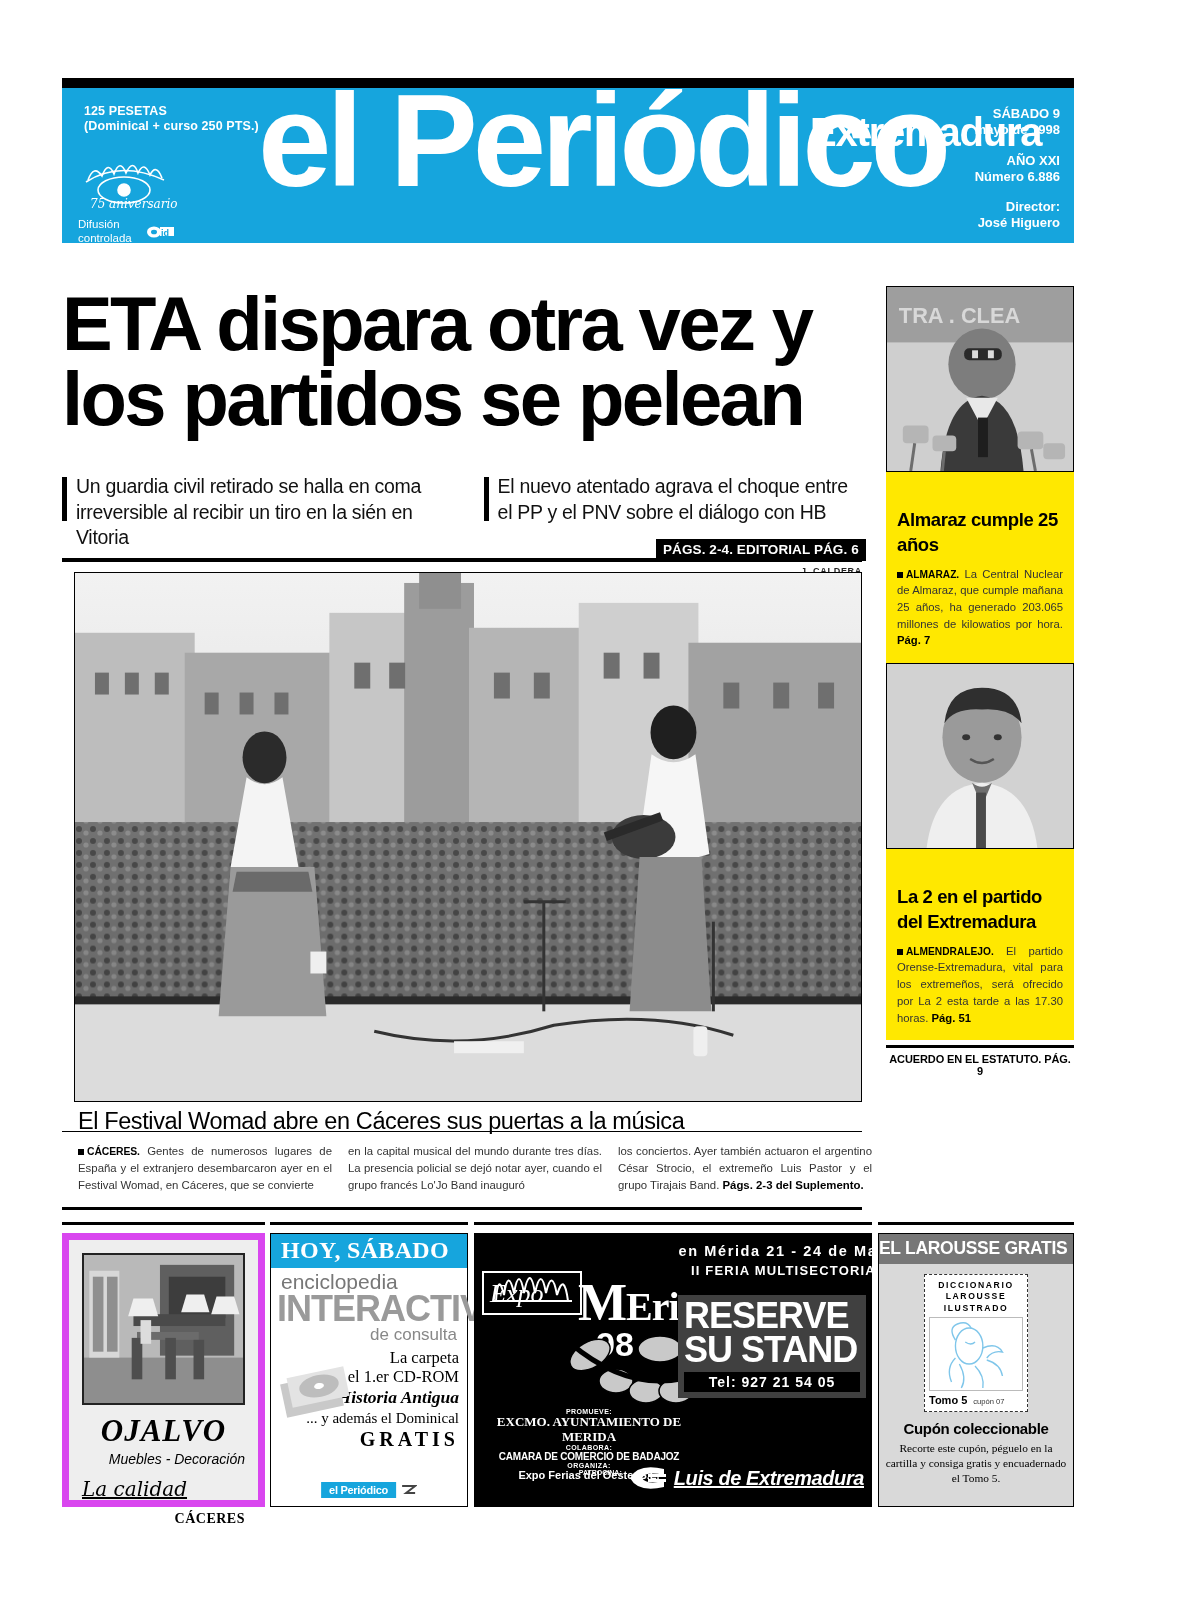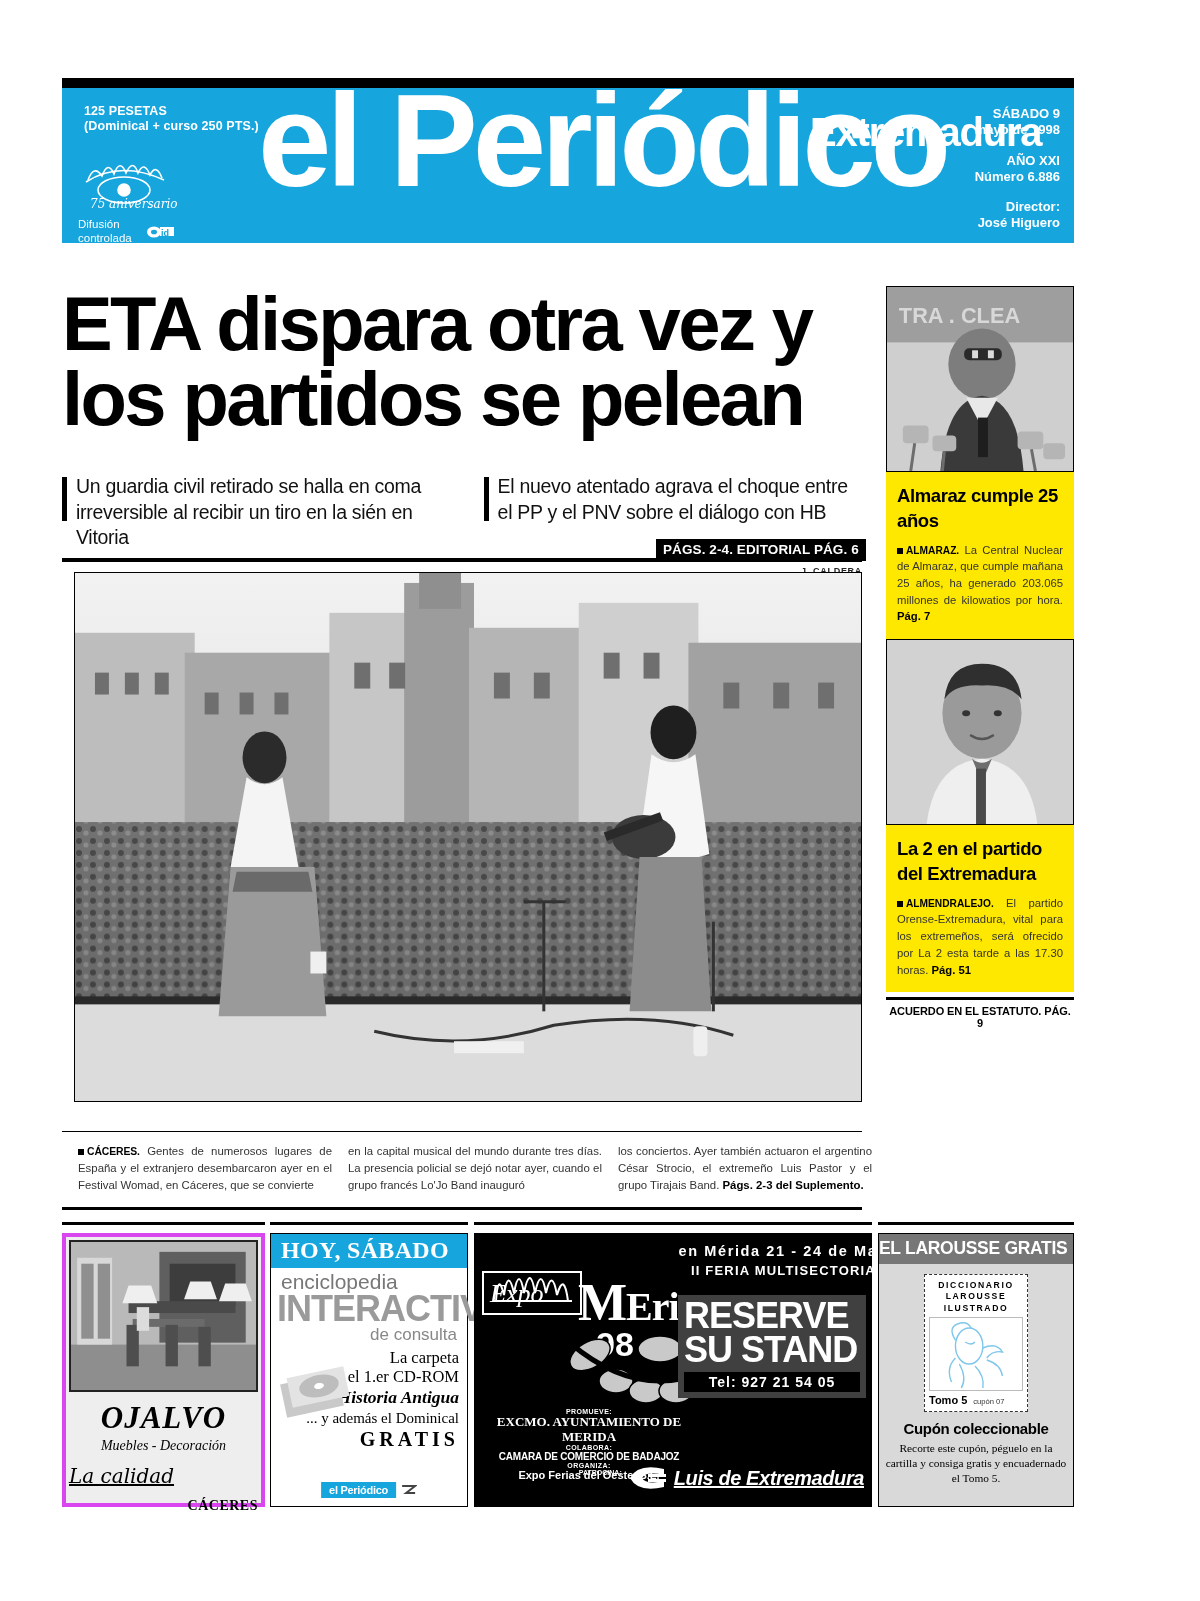--- a/index.html
+++ b/index.html
@@ -115,44 +115,44 @@
 
   
   .sidebar { position:absolute; left:886px; top:286px; width:188px; }
   .sb-photo { width:188px; height:186px; background:#bdbdbd; overflow:hidden; border:1px solid #000;}
   .sb-photo svg { display:block; width:100%; height:100%; }
   .sb-box { padding:12px 11px 14px 11px; }
   .sb-box.yellow { background:#FFE800; }
   .sb-box.blue { background:#CBE8F7; }
   .sb-title {
     font-size:18.5px; font-weight:bold; line-height:1.34; color:#000;
-    letter-spacing:-.4px; margin-bottom:8px;
+    letter-spacing:-.4px; margin-bottom:8px;margin-top:24px;
   }
   .sb-body { font-size:11.3px; line-height:1.48; color:#333; text-align:justify; }
   .sb-body .loc { font-weight:bold; color:#000; font-size:10.2px; }
   .sb-body .sq { display:inline-block; width:6px; height:6px; background:#000; margin-right:3px; }
   .sb-body b { color:#000; }
   .sb-footer {
     margin-top:5px; border-top:3px solid #000; padding-top:5px;
     font-size:11px; font-weight:bold; text-align:center; color:#000;
     letter-spacing:-.1px;
   }
 
   
   .ads { position:absolute; left:62px; top:1222px; width:1012px; height:300px; }
   .ad { position:absolute; top:0; }
   .ad-rule { height:3px; background:#000; margin-bottom:8px; }
 
   .ad-ojalvo { left:0; width:203px; }
-  .ojalvo-body { border:4px solid #d946ef; background:#eee; padding:3px; height:274px; }
+  .ojalvo-body { border:7px solid #d946ef; background:#eee; padding:13px; height:274px; }
   .ojalvo-img { width:100%; height:152px; background:#999; border:2px solid #222; overflow:hidden;}
   .ojalvo-img svg { display:block; width:100%; height:100%; }
   .ojalvo-name { font-family:"Liberation Serif", serif; font-weight:bold; font-style:italic;
     font-size:31px; text-align:center; letter-spacing:1px; margin-top:8px; }
-  .ojalvo-sub { font-family:Liberation Serif, serif; font-style:italic; font-size:14px; text-align:center; margin-top:2px;}
+  .ojalvo-sub { font-family:Liberation Sans, sans-serif; font-style:italic; font-size:14px; text-align:right; margin-top:2px;}
   .ojalvo-cal { font-family:"DejaVu Serif", serif; font-style:italic; font-size:20px; text-align:left;
     margin-top:10px; text-decoration:underline; }
   .ojalvo-city { font-family:"Liberation Serif", serif; font-weight:bold; font-size:14px;
     text-align:right; margin-top:10px; letter-spacing:.5px;}
 
   .ad-encic { left:208px; width:198px; }
   .encic-body { border:1px solid #000; background:#fff; height:274px; padding:0; position:relative; }
   .hoy-bar { background:#16A5DD; color:#fff; font-family:"Liberation Serif", serif; font-weight:bold;
     font-size:24px; text-align:center; padding:3px 8px 4px 0; letter-spacing:.3px; }
   .encic-1 { font-size:21px; color:#777; padding-left:10px; margin-top:3px; line-height:1; }
@@ -358,20 +358,21 @@
         <path d="M640 350 L640 440"></path>
         <path d="M300 460 q90 22 180 -6 q100 -16 180 10"></path>
       </g>
       <rect x="380" y="470" width="70" height="12" fill="#f0f0f0"></rect>
       <rect x="620" y="455" width="14" height="30" rx="4" fill="#efefef"></rect>
       <rect x="236" y="380" width="16" height="22" fill="#efefef"></rect>
     </svg>
   </div>
 
   <div class="rule-caption-top"></div>
+  <div class="photo-caption-head">El Festival Womad abre en Cáceres sus puertas a la música</div>
 
   <div class="caption-cols">
     <div class="cap-col">
       <span class="sq"></span><span class="loc">CÁCERES.</span>
       <span>Gentes de numerosos lugares de España y el extranjero desembarcaron ayer en el Festival Womad, en Cáceres, que se convierte</span>
     </div>
     <div class="cap-col">
       <span>en la capital musical del mundo durante tres días. La presencia policial se dejó notar ayer, cuando el grupo francés Lo'Jo Band inauguró</span>
     </div>
     <div class="cap-col">

